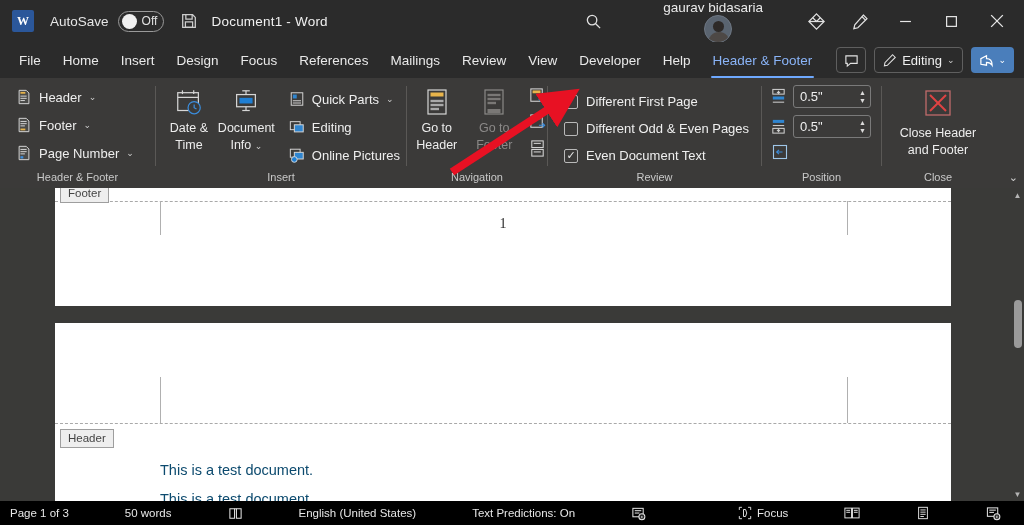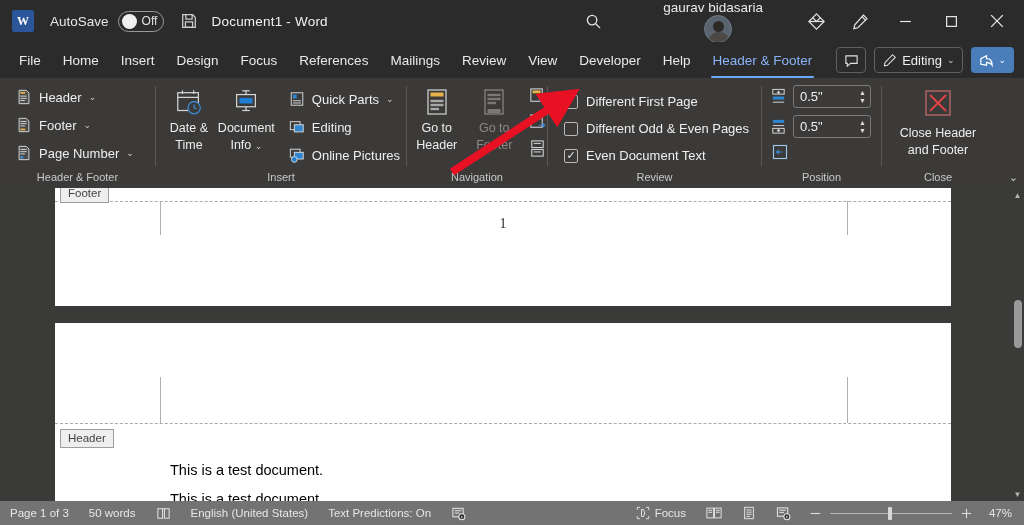--- a/index.html
+++ b/index.html
@@ -162,21 +162,21 @@
   .hf-tag {
     position: absolute; font-size: 11.5px; color: #444; background: #eeeeee;
     border: 1px solid #9e9e9e; padding: 1px 7px 2px 7px; line-height: 14px;
     font-family: "Liberation Sans", sans-serif;
   }
   .pagenum {
     position: absolute; width: 100%; text-align: center;
     font-size: 14px; color: #2a2a2a; font-family: "Liberation Serif", serif;
   }
   .doctext {
-    position: absolute; left: 115px; font-size: 14.5px; color: #000000;
+    position: absolute; left: 105px; font-size: 14.5px; color: #0c4a6e;
     font-family: "Liberation Sans", sans-serif;
   }
 
   
   .vscroll {
     position: absolute; right: 0; top: 188px; width: 13px; height: 313px;
     background: #3a3a38;
   }
   .vscroll .thumb {
     position: absolute; left: 3px; width: 8px; border-radius: 4px;
@@ -184,22 +184,22 @@
   }
   .vscroll .sbar-arrow {
     position: absolute; left: 0; width: 13px; height: 14px;
     display:flex; align-items:center; justify-content:center;
     font-size: 8px; color: #b5b5b5;
   }
 
   
   .statusbar {
     position: absolute; bottom: 0; left: 0; width: 1024px; height: 24px;
-    background: #737373; display: flex; align-items: center;
-    font-size: 11.5px; color: #e6e6e6;
+    background: #000000; display: flex; align-items: center;
+    font-size: 11.5px; color: #e6e6e6; gap: 36px;
   }
   .sb-item { padding: 0 10px; white-space: nowrap; display:flex; align-items:center; gap:5px; }
   .sb-spacer { flex: 1; }
   .zoom-slider { display: flex; align-items: center; gap: 0; margin: 0 6px; }
   .zoom-track { width: 122px; height: 1px; background: #b4b4b4; position: relative; }
   .zoom-knob {
     position: absolute; left: 58px; top: -6px; width: 4px; height: 13px;
     background: #d8d8d8; border-radius: 1px;
   }
 

